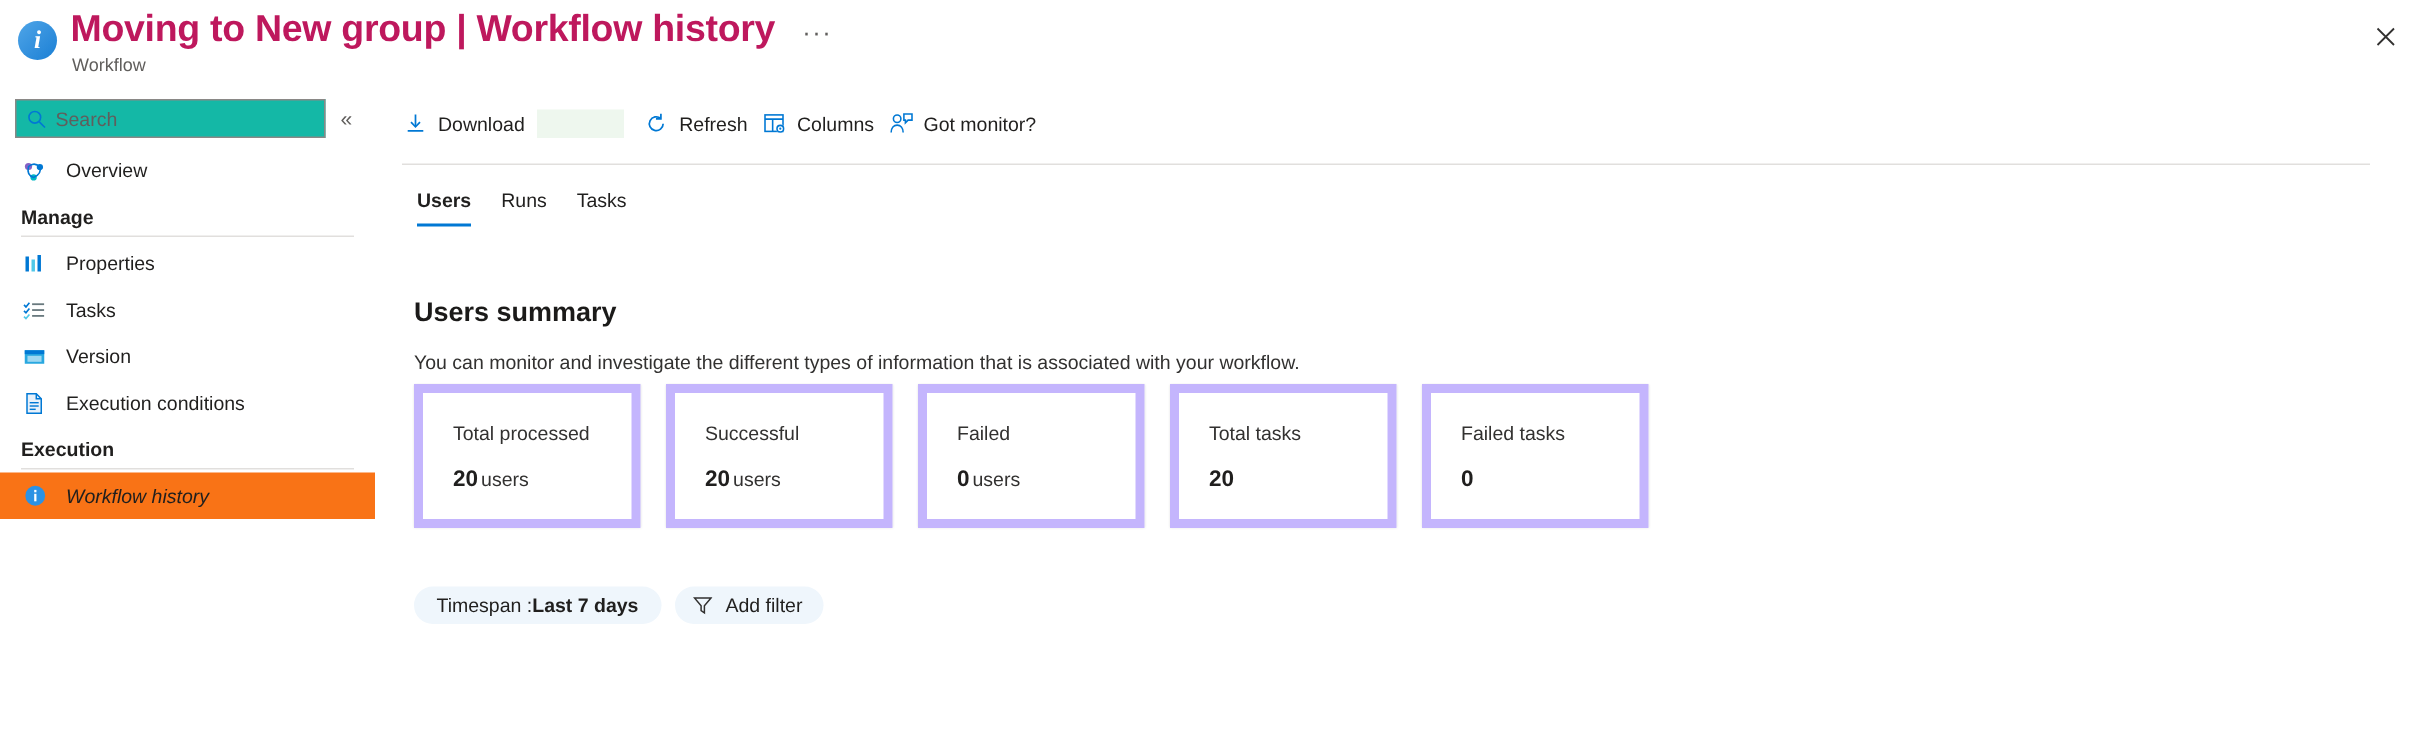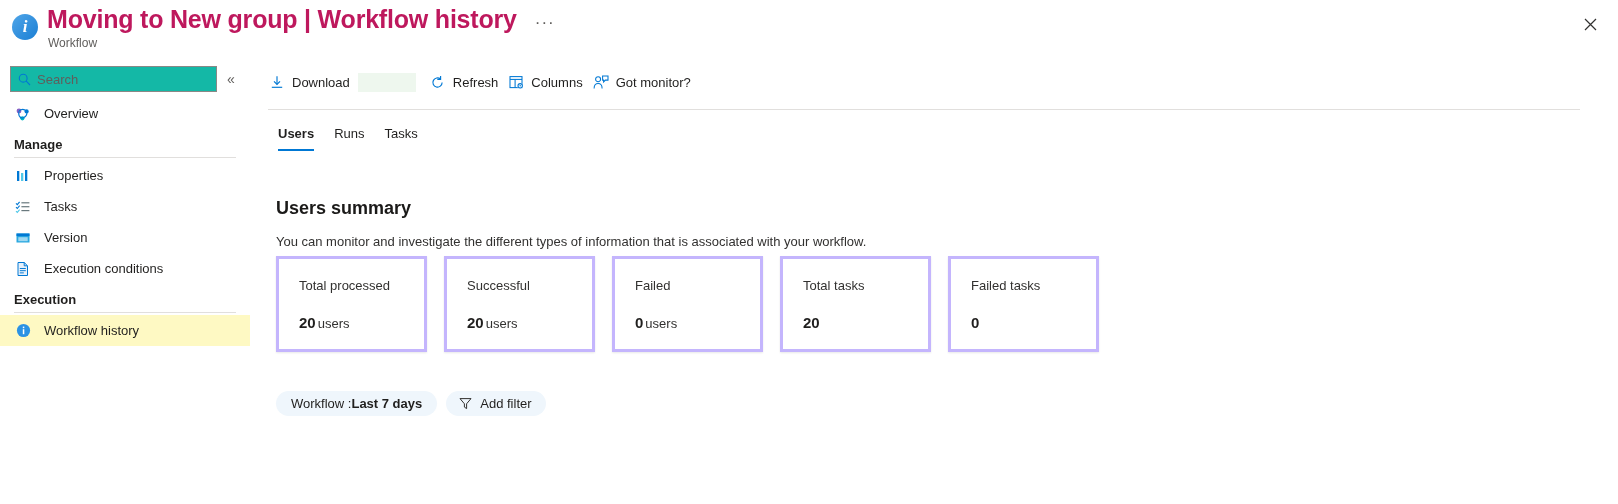--- a/index.html
+++ b/index.html
@@ -130,21 +130,21 @@
   .nav-item {
     height: 31px;
     display: flex;
     align-items: center;
     padding-left: 14px;
     box-sizing: border-box;
     cursor: pointer;
     font-size: 13px;
     color: #201f1e;
   }
-  .nav-item.selected { background: #fef9c3; }
+  .nav-item.selected { background: #f97316; font-style: italic; }
   .nav-item .ic {
     width: 18px; height: 18px;
     margin-right: 12px;
     display: flex;
     align-items: center;
     justify-content: center;
     flex: none;
   }
   .nav-group {
     padding: 0 14px;
@@ -250,21 +250,21 @@
 
   .cards {
     position: absolute;
     left: 26px; top: 198px;
     display: flex;
   }
   .card {
     width: 151px;
     height: 96px;
     background: #ffffff;
-    border: 3px solid #c4b5fd;
+    border: 6px solid #c4b5fd;
     box-shadow: 0 0.6px 1.8px rgba(0,0,0,0.09), 0 0.3px 0.9px rgba(0,0,0,0.06);
     box-sizing: border-box;
     margin-right: 17px;
     padding: 19px 0 0 20px;
     position: relative;
   }
   .card-label {
     font-size: 13px;
     color: #323130;
   }
@@ -530,21 +530,21 @@
       <div class="card-label">Failed tasks</div>
       <div class="card-value">
         <b>0</b><span></span>
       </div>
     </div>
 
   </div>
 
   <div class="filter-row">
     <div class="pill">
-      <span>Workflow : </span>
+      <span>Timespan : </span>
         <b>Last 7 days</b>
     </div>
     <div class="pill add-filter">
       <span class="ic">
         <svg width="13" height="13" viewBox="0 0 13 13">
           <path d="M1 1.6 H12 L7.6 6.8 V11.6 L5.4 10.1 V6.8 Z" stroke="#323130" stroke-width="1" fill="none"></path>
         </svg>
       </span>
       <span>Add filter</span>
     </div>

